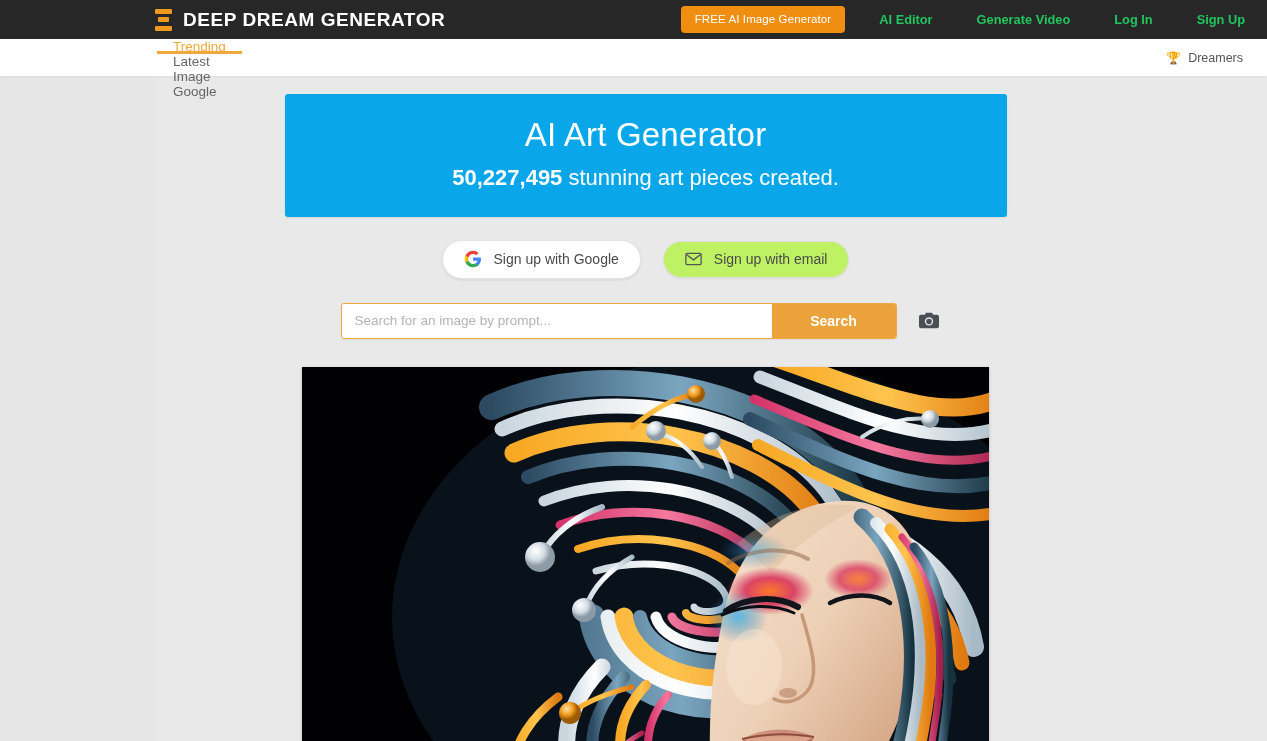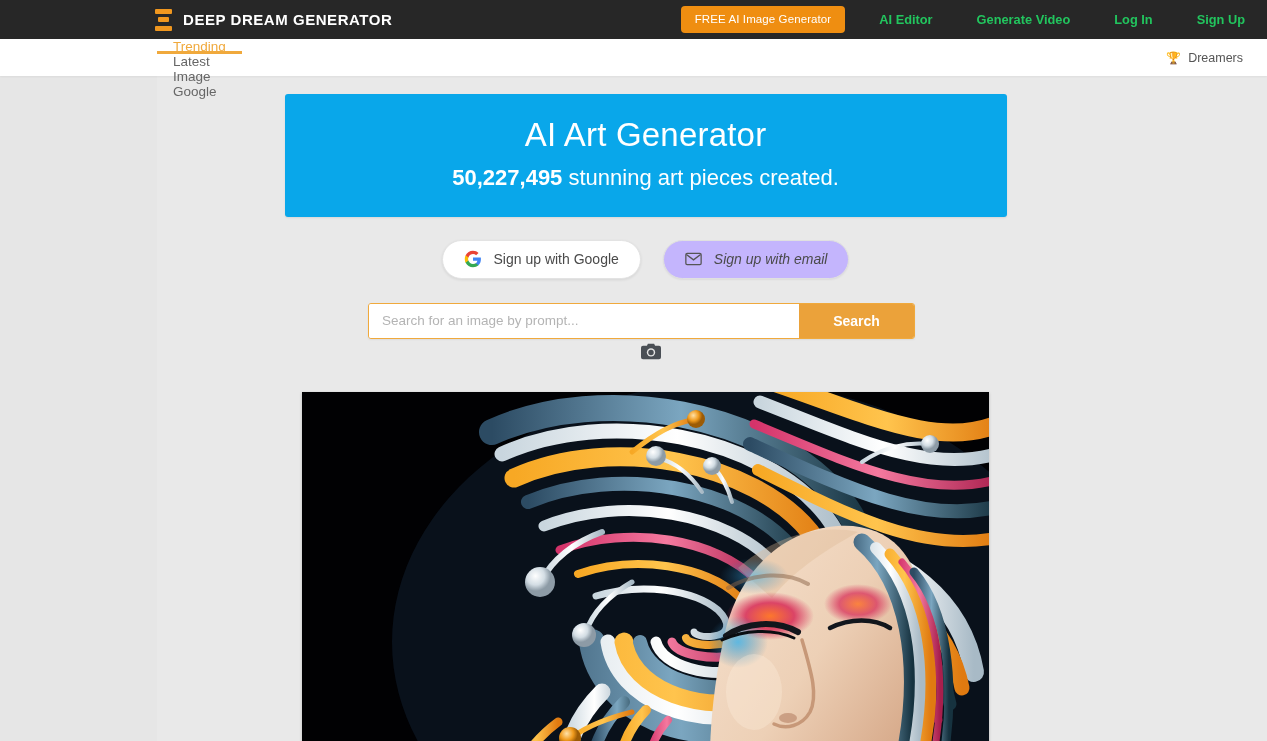--- a/index.html
+++ b/index.html
@@ -48,21 +48,21 @@
     display: block;
     background: #f0971f;
     border-radius: 1px;
   }
   .logo-mark i:nth-child(1) { width: 17px; height: 5px; }
   .logo-mark i:nth-child(2) { width: 11px; height: 5px; }
   .logo-mark i:nth-child(3) { width: 17px; height: 5px; }
 
   .brand-text {
     color: #ffffff;
-    font-size: 15px;
+    font-size: 19px;
     font-weight: bold;
     letter-spacing: 0.55px;
     white-space: nowrap;
   }
 
   .topnav {
     margin-left: auto;
     display: flex;
     align-items: center;
     gap: 0;
@@ -193,20 +193,21 @@
     color: #ffffff;
     font-size: 22px;
     margin-top: 11px;
     font-weight: normal;
   }
   .hero-sub b { font-weight: bold; }
 
   
   .signup-row {
     display: flex;
+    align-items: center;
     gap: 22px;
     margin-top: 23px;
     margin-left: 24px;
   }
 
   .signup-btn {
     display: flex;
     align-items: center;
     gap: 12px;
     background: #ffffff;
@@ -214,35 +215,33 @@
     border-radius: 22px;
     padding: 9px 21px 10px;
     font-size: 14px;
     color: #4a4a4a;
     cursor: pointer;
     white-space: nowrap;
     box-shadow: 0 1px 3px rgba(0,0,0,0.09);
     font-family: "Liberation Sans", sans-serif;
   }
   .signup-btn.email {
-    background: #c4b5fd;
+    background: #bef264;
     border-color: #e0e0e0;
     box-shadow: 0 1px 2px rgba(0,0,0,0.06);
-    font-style: italic;
   }
 
   .g-logo { flex: 0 0 auto; display: block; }
   .mail-icon { flex: 0 0 auto; display: block; }
 
   
   .search-row {
     display: flex;
     margin-top: 24px;
     margin-left: 16px;
-    flex-direction: column;
   }
 
   .search-box {
     display: flex;
     align-items: stretch;
     border: 1px solid #f0a93c;
     border-radius: 3px;
     overflow: hidden;
     box-shadow: 0 1px 2px rgba(0,0,0,0.06);
   }
@@ -254,21 +253,21 @@
     outline: none;
     padding: 0 13px;
     font-size: 13.5px;
     color: #333;
     background: #ffffff;
     font-family: "Liberation Sans", sans-serif;
   }
   .search-input::placeholder { color: #b4b4b4; }
 
   .search-submit {
-    width: 115px;
+    width: 124px;
     border: none;
     background: #ebа23a;
     background: #eba23a;
     color: #ffffff;
     font-size: 14px;
     font-weight: bold;
     cursor: pointer;
     font-family: "Liberation Sans", sans-serif;
   }
 

